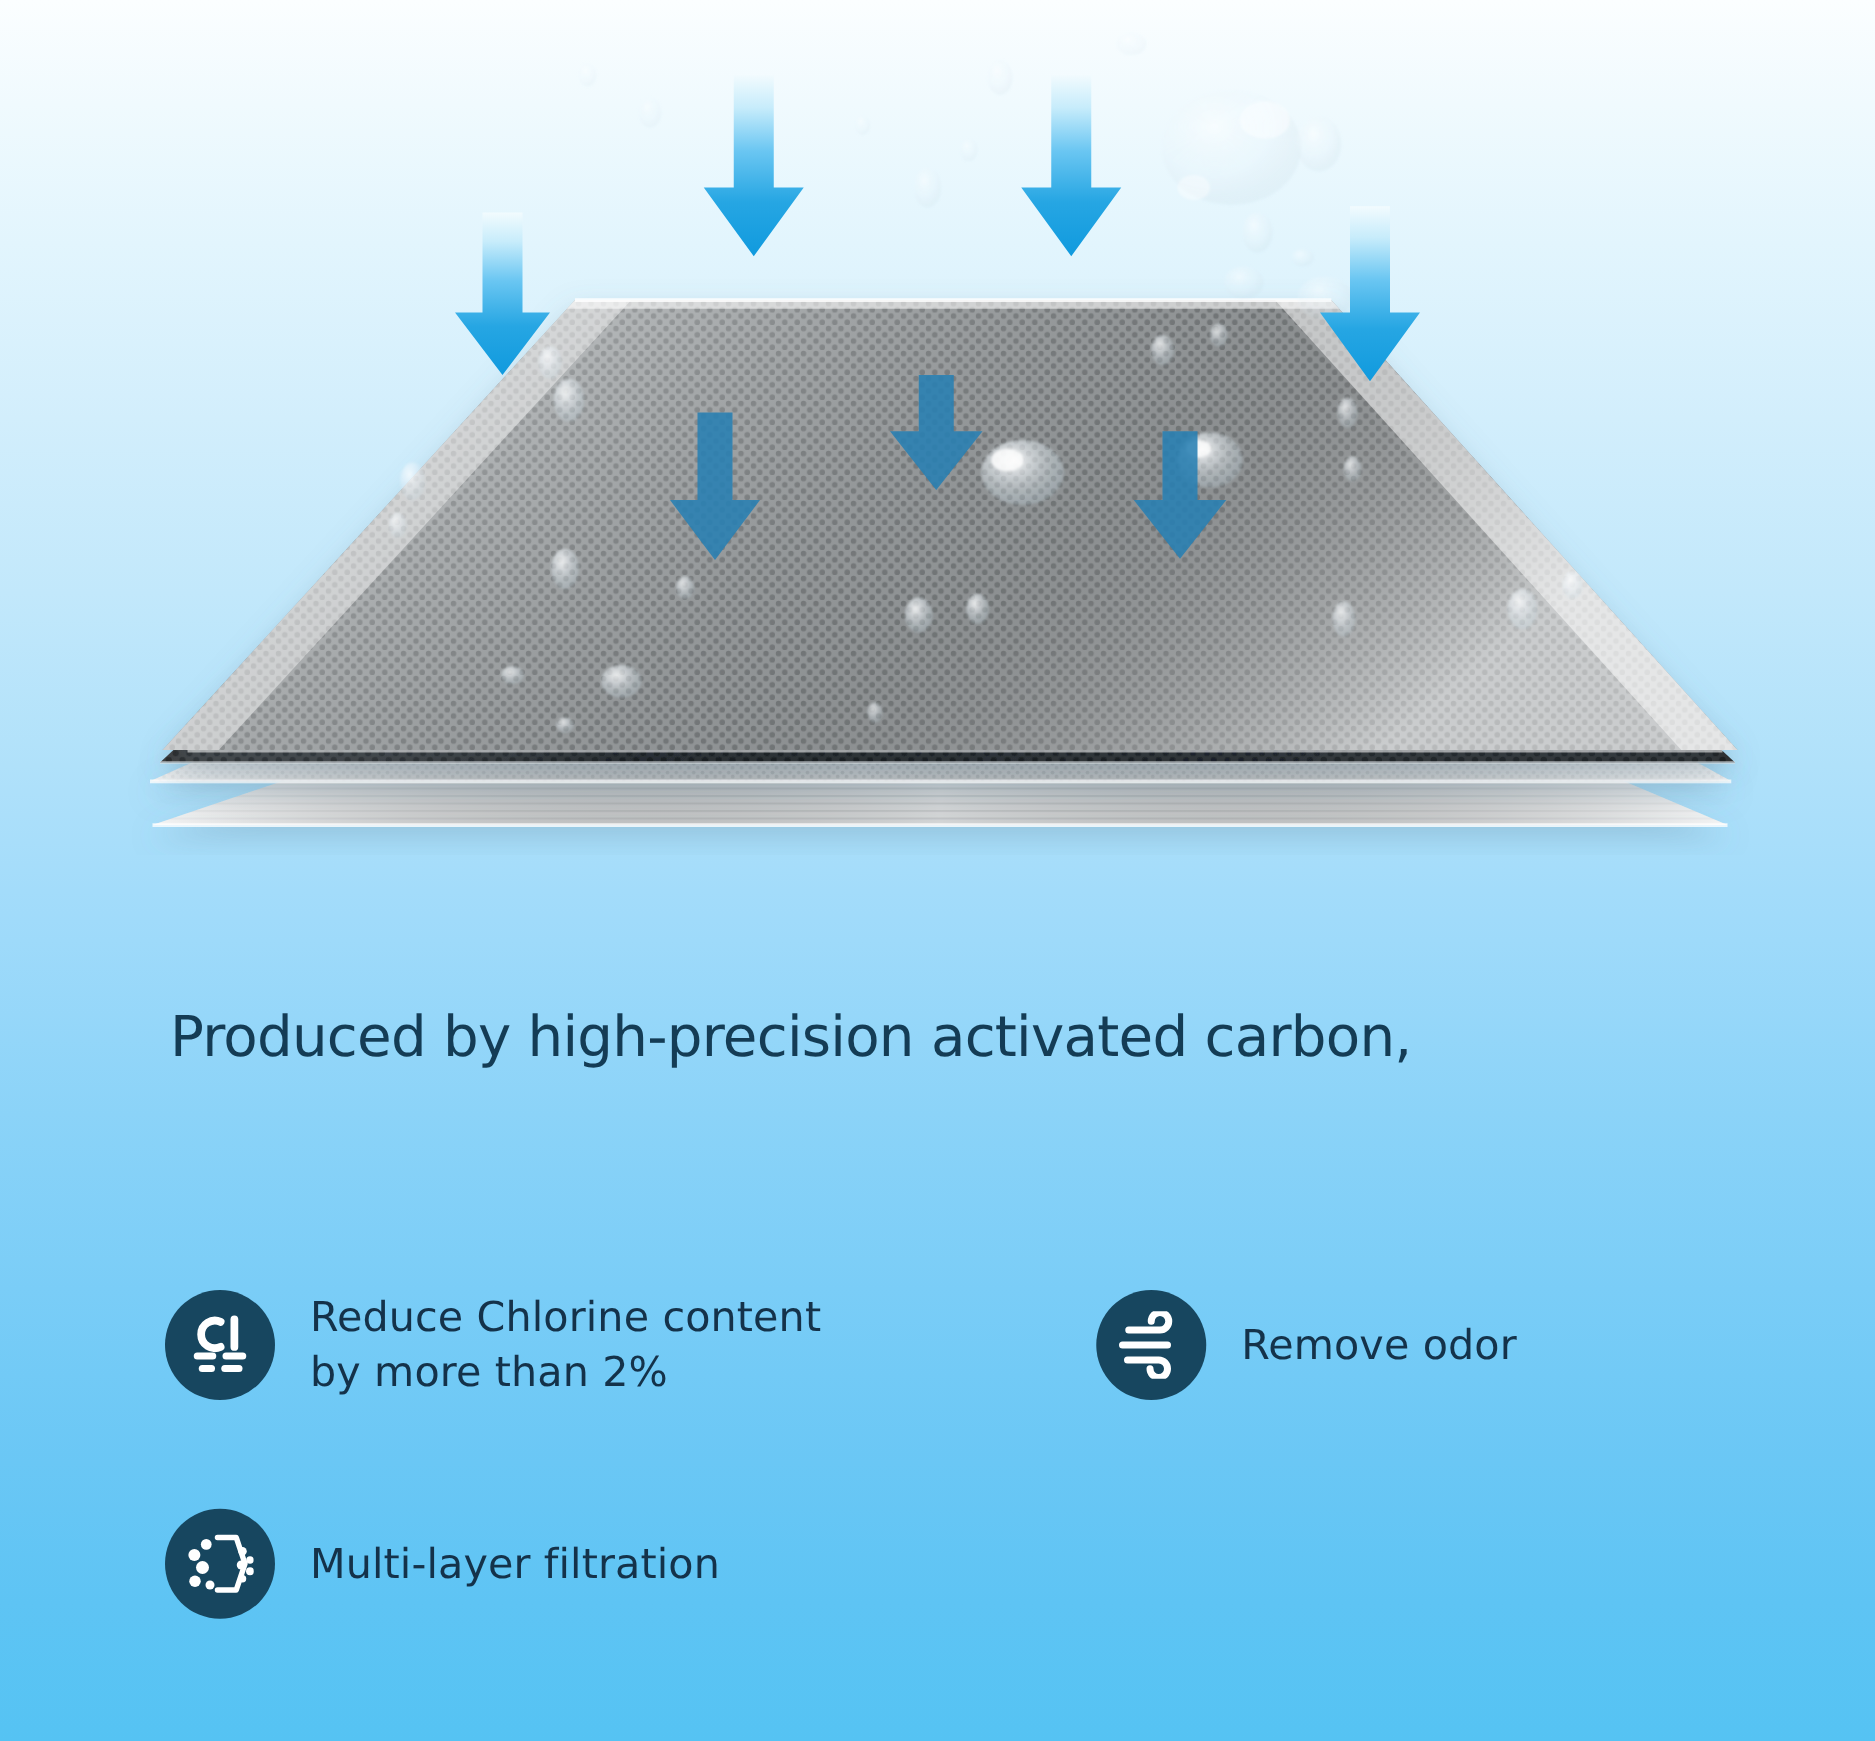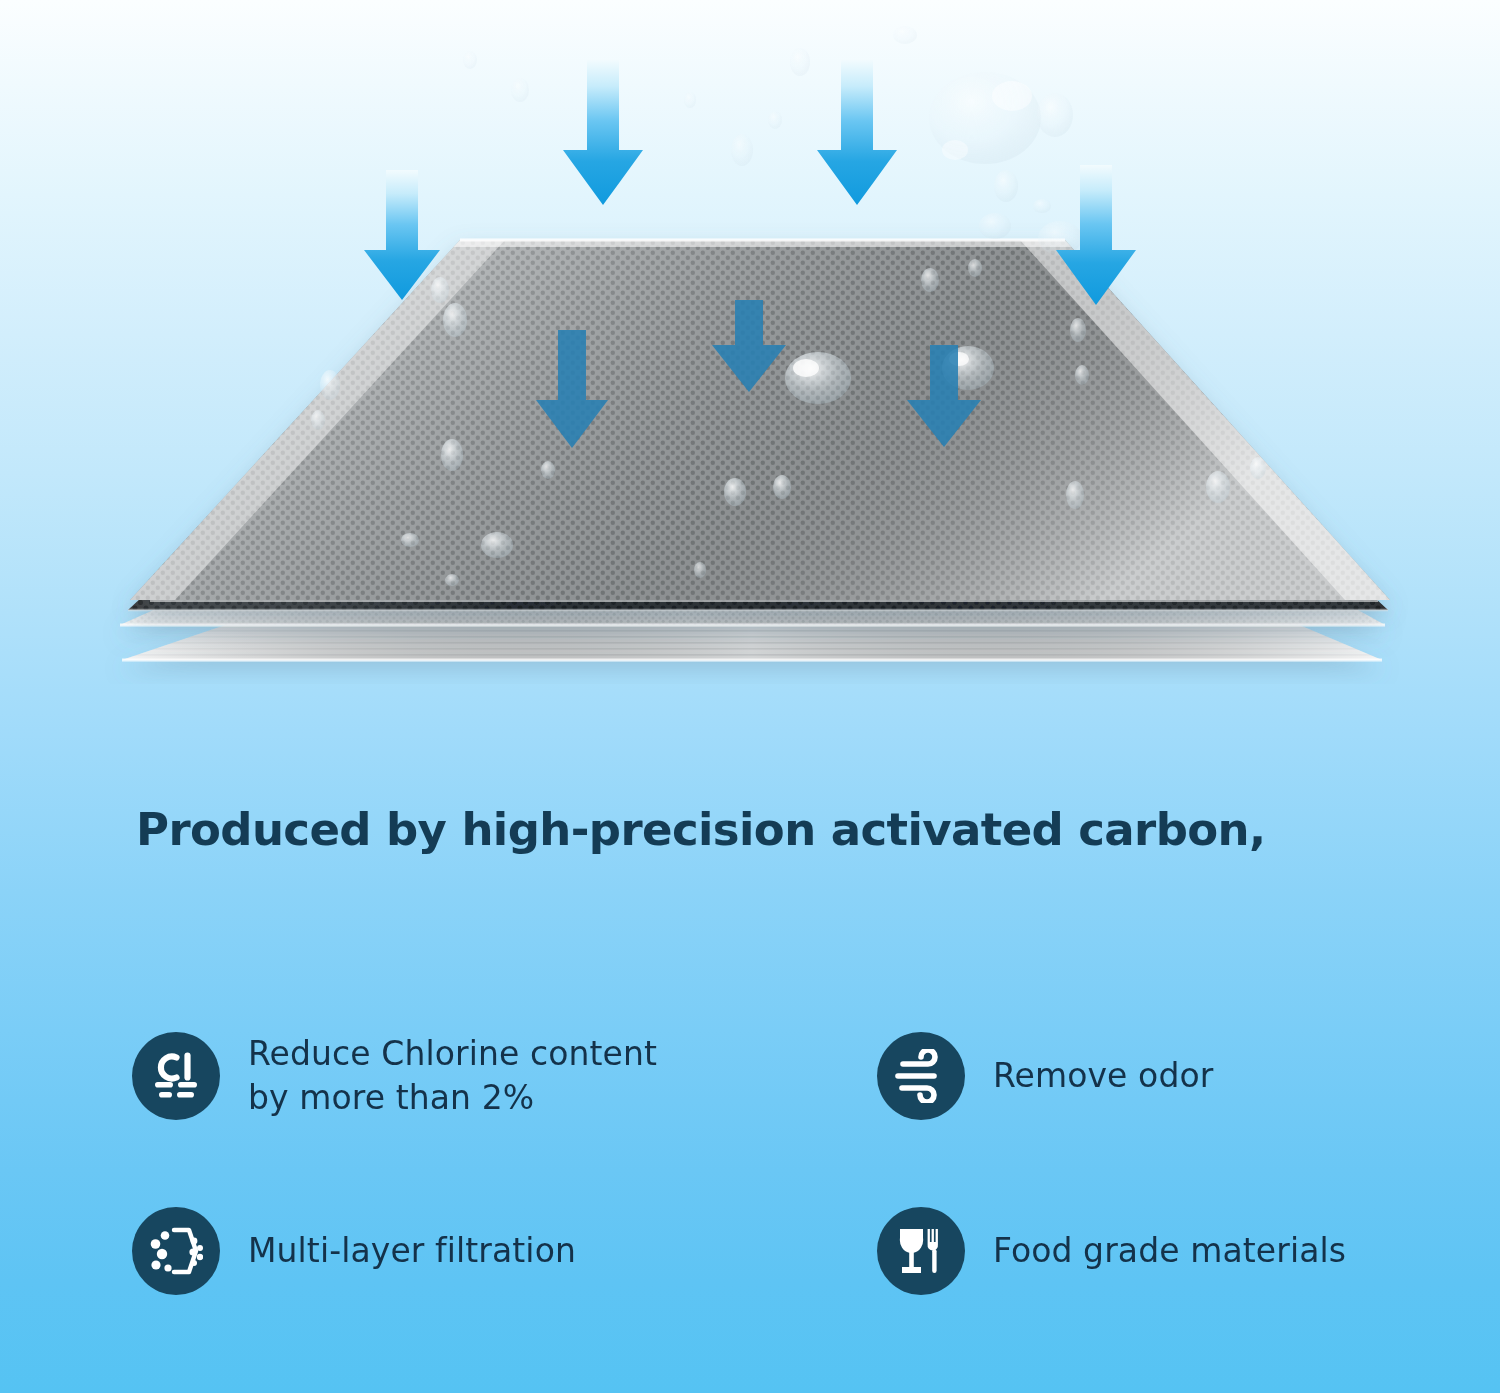--- a/index.html
+++ b/index.html
@@ -39,21 +39,21 @@
   }
 
   
   #headline {
     position:absolute;
     left:136px;
     top:800px;
     width:1280px;
     color:#143c55;
     font-family:"DejaVu Sans", sans-serif;
-    font-weight:700;
+    font-weight:400;
     font-size:45px;
     line-height:1.34;
     letter-spacing:-0.6px;
   }
   #headline .hl-line { display:block; white-space:nowrap; }
 
   
   #features {
     position:absolute;
     left:132px;
@@ -348,31 +348,15 @@
             <circle cx="51" cy="33" r="3.2"></circle>
             <circle cx="45" cy="39" r="3.0"></circle>
           </g>
         </svg>
       </span>
       <span class="feat-label">
         <span class="fl-line">Multi-layer filtration</span>
       </span>
     </div>
 
-    <div class="feature">
-      <span class="feat-icon">
-        <svg width="50" height="52" viewBox="0 0 50 52">
-          <g fill="#ffffff">
-
-            <path d="M4 4 H27 L27 13 A11.5 13 0 0 1 17.8 27.8 L17.8 42 L25 42 L25 48 L6 48 L6 42 L13.2 42 L13.2 27.8 A11.5 13 0 0 1 4 13 Z"></path>
-
-            <rect x="36.2" y="24" width="4.4" height="24" rx="2.2"></rect>
-            <path d="M31.6 4 L33.9 4 L33.9 17 L35.6 17 L35.6 4 L37.9 4 L37.9 17 L39.6 17 L39.6 4 L41.9 4 L41.9 19.5 A5.2 5.2 0 0 1 36.75 25.5 A5.2 5.2 0 0 1 31.6 19.5 Z"></path>
-          </g>
-        </svg>
-      </span>
-      <span class="feat-label">
-        <span class="fl-line">Food grade materials</span>
-      </span>
-    </div>
 
   </div>
 </div>
 
 </body></html>

